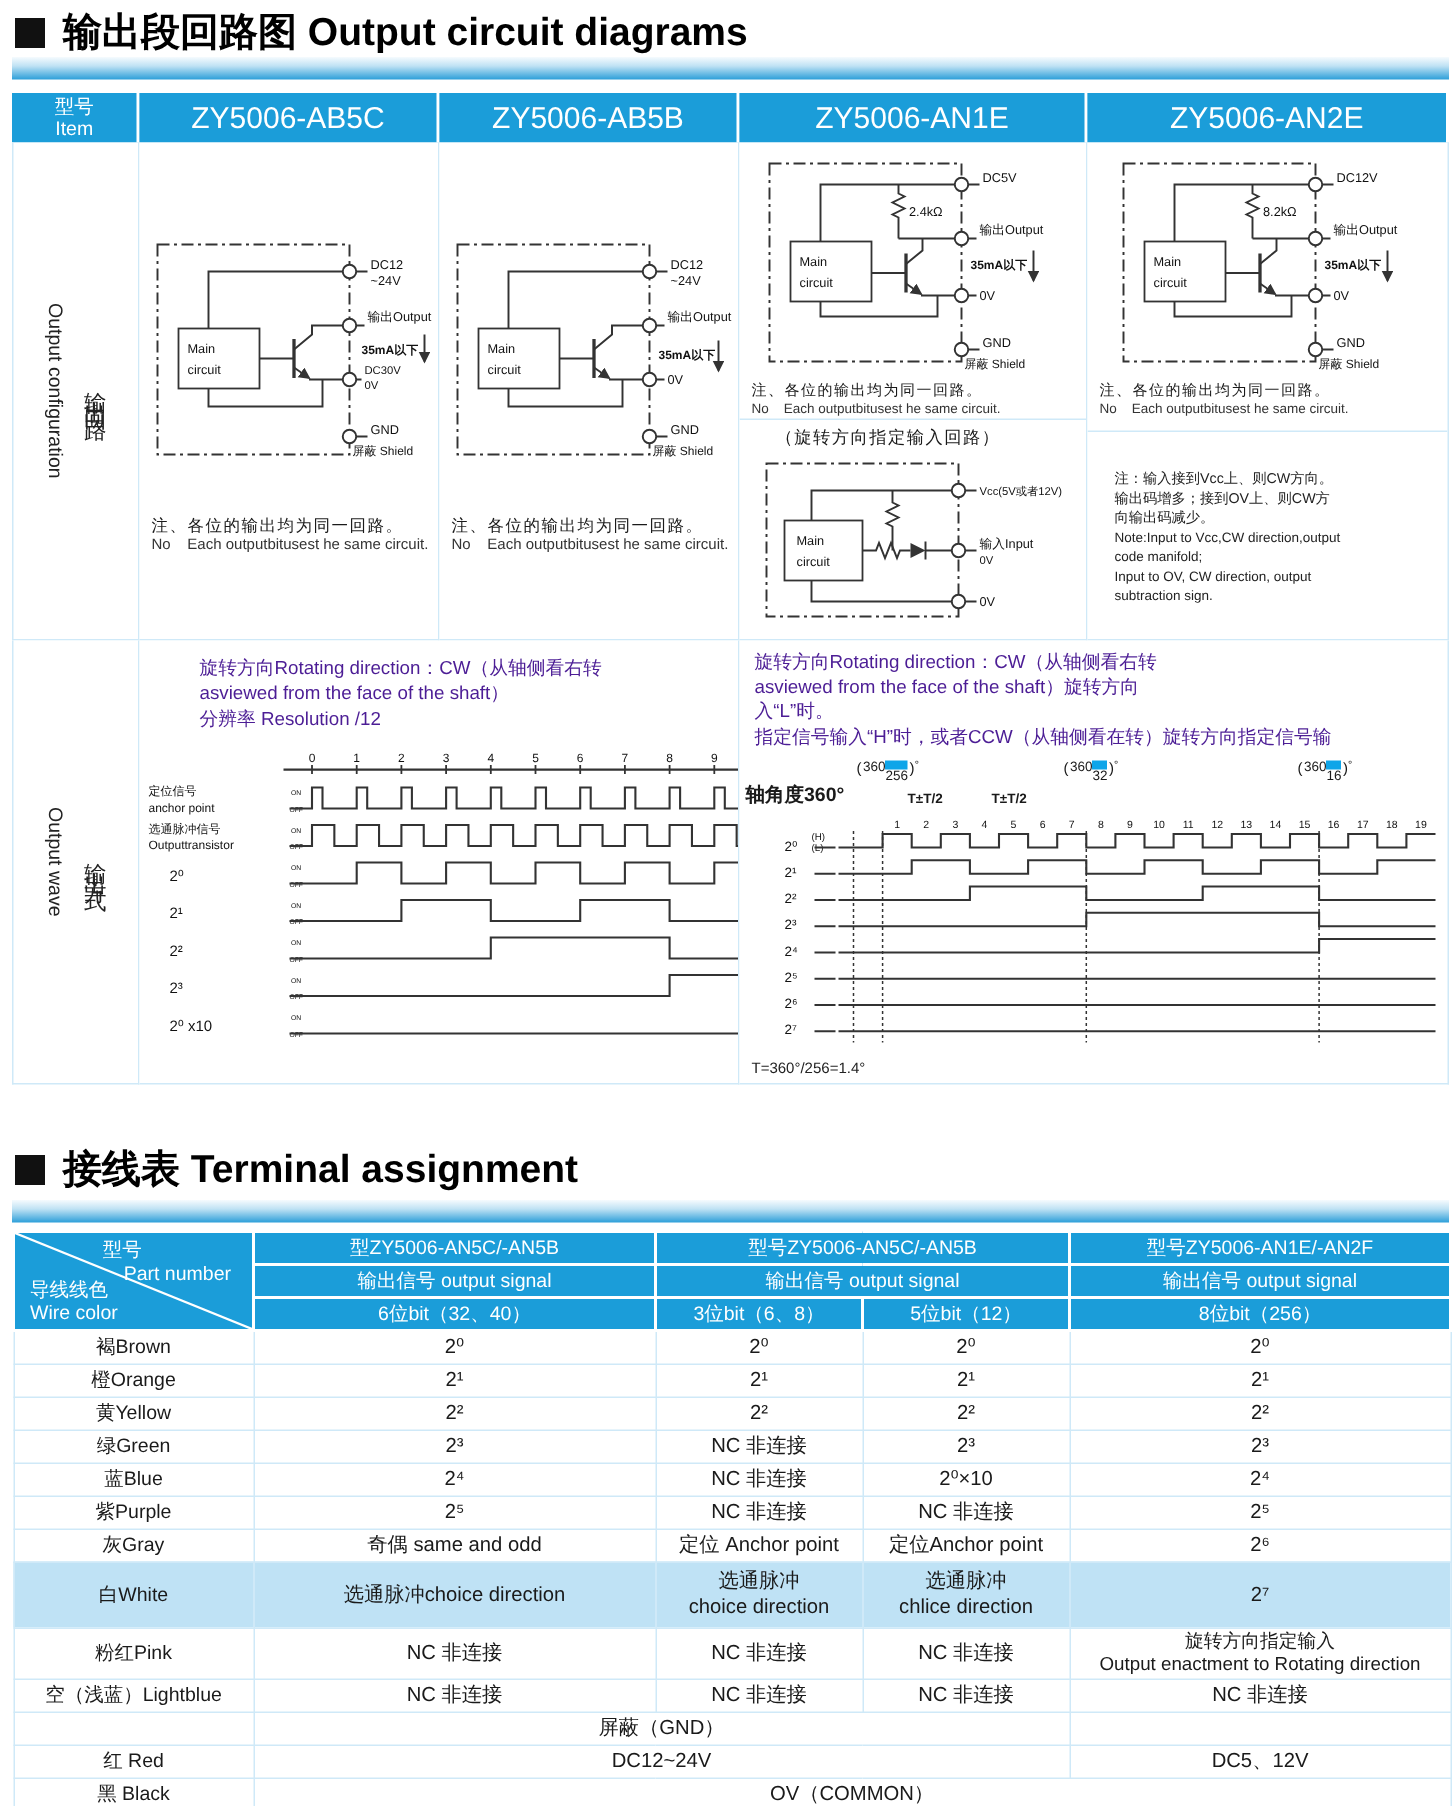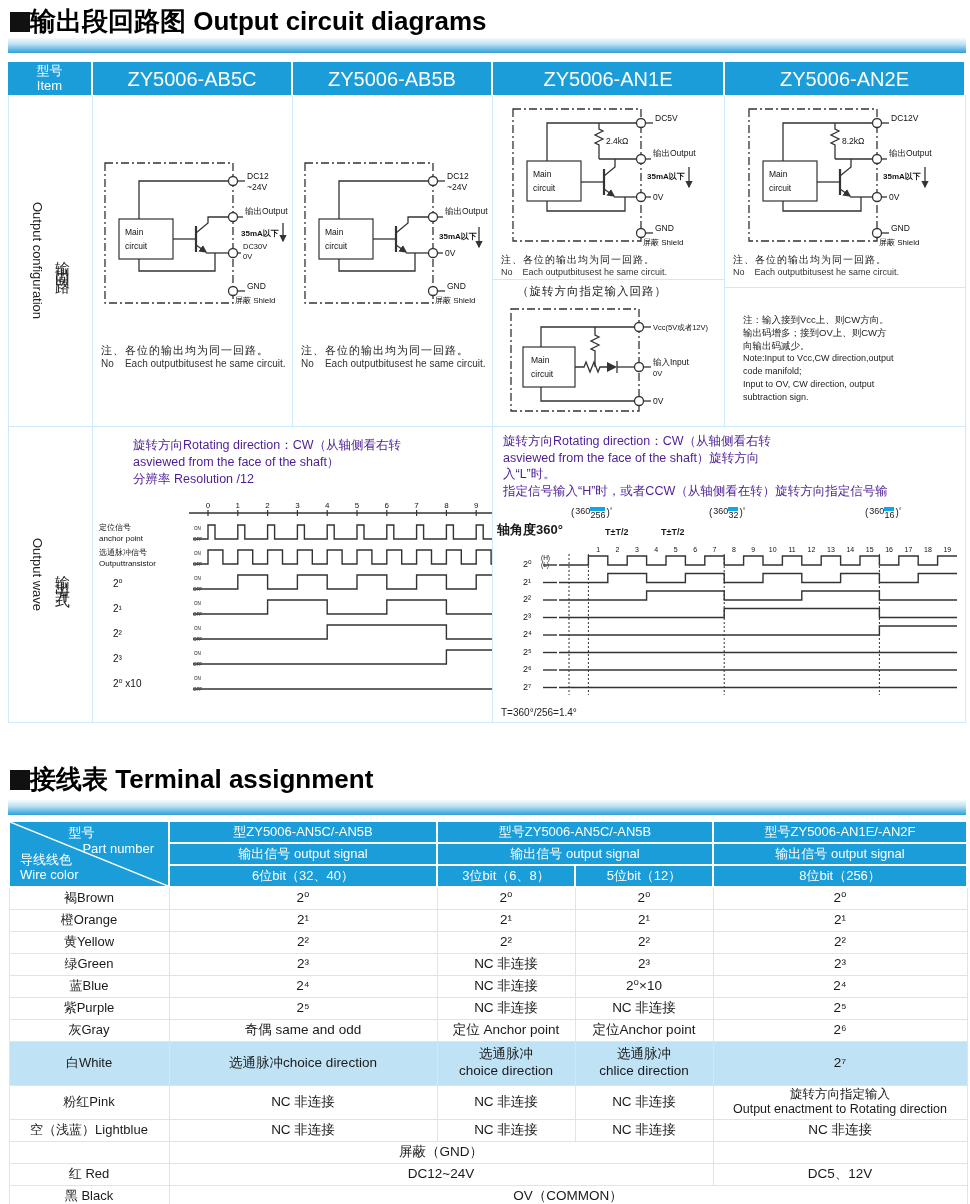--- a/index.html
+++ b/index.html
@@ -1,20 +1,20 @@
 <!DOCTYPE html>
 <html><head>
 <meta charset="utf-8">
 <style>
   html,body{margin:0;padding:0;}
   body{font-family:"Liberation Sans","DejaVu Sans",sans-serif;color:#1a1a1a;background:#fff;}
   .page{position:relative;width:970px;height:1204px;background:#fff;overflow:hidden;}
 
   
-  .sec-title{position:absolute;left:10px;display:flex;align-items:center;font-size:26px;font-weight:bold;color:#000;}
+  .sec-title{position:absolute;left:10px;display:flex;align-items:center;gap:12px;font-size:26px;font-weight:bold;color:#000;}
   .sq{width:20px;height:20px;background:#111;flex:0 0 auto;}
   .grad{position:absolute;left:8px;width:958px;height:15px;
         background:linear-gradient(to bottom,#f6fbfe 0%,#bfe2f4 40%,#2d9fd9 100%);}
 
   
   .ctable{position:absolute;left:8px;top:62px;width:958px;display:grid;
           grid-template-columns:85px 200px 200px 232px 241px;
           grid-template-rows:33px 332px 296px;}
   .hcell{background:#1b9dd9;color:#fff;border-right:2px solid #fff;
          display:flex;flex-direction:column;align-items:center;justify-content:center;
@@ -45,21 +45,21 @@
   .subdivider{position:absolute;left:0;right:0;border-top:1px solid #cfe9f8;}
   .sub-title{position:absolute;font-size:11.5px;letter-spacing:1px;}
   .an2e-note{position:absolute;font-size:9.5px;line-height:13px;color:#222;}
   .an2e-note .en-line{font-size:9px;}
 
   .wave-title{position:absolute;font-size:12.5px;line-height:17px;color:#4c1d95;}
   .wave-note{position:absolute;font-size:10px;color:#222;}
   .angle-label{position:absolute;font-size:13px;font-weight:bold;}
   .frac-wrap{position:absolute;display:inline-flex;align-items:flex-start;font-size:10px;}
   .frac{display:inline-flex;flex-direction:row;font-size:9px;line-height:1.1;text-align:center;margin:0 1px;}
-  .frac .den{border-top:4px solid #0ea5e9;}
+  .frac .den{border-top:6px solid #0ea5e9;}
   .deg{font-size:7px;vertical-align:top;}
   .tlab{position:absolute;font-size:9px;font-weight:bold;}
 
   
   .ttable{position:absolute;left:8px;top:820px;width:958px;border-collapse:collapse;table-layout:fixed;}
   .ttable th{background:#1b9dd9;color:#fff;border:2px solid #fff;font-weight:normal;font-size:13px;padding:0 2px;}
   .ttable td{border:1px solid #cfe9f8;text-align:center;font-size:13.5px;padding:1px 2px;white-space:pre-line;line-height:1.25;}
   .ttable .lbl{font-size:13px;}
   .corner{position:relative;padding:0;}
   .cornsvg{position:absolute;left:0;top:0;width:100%;height:100%;}

